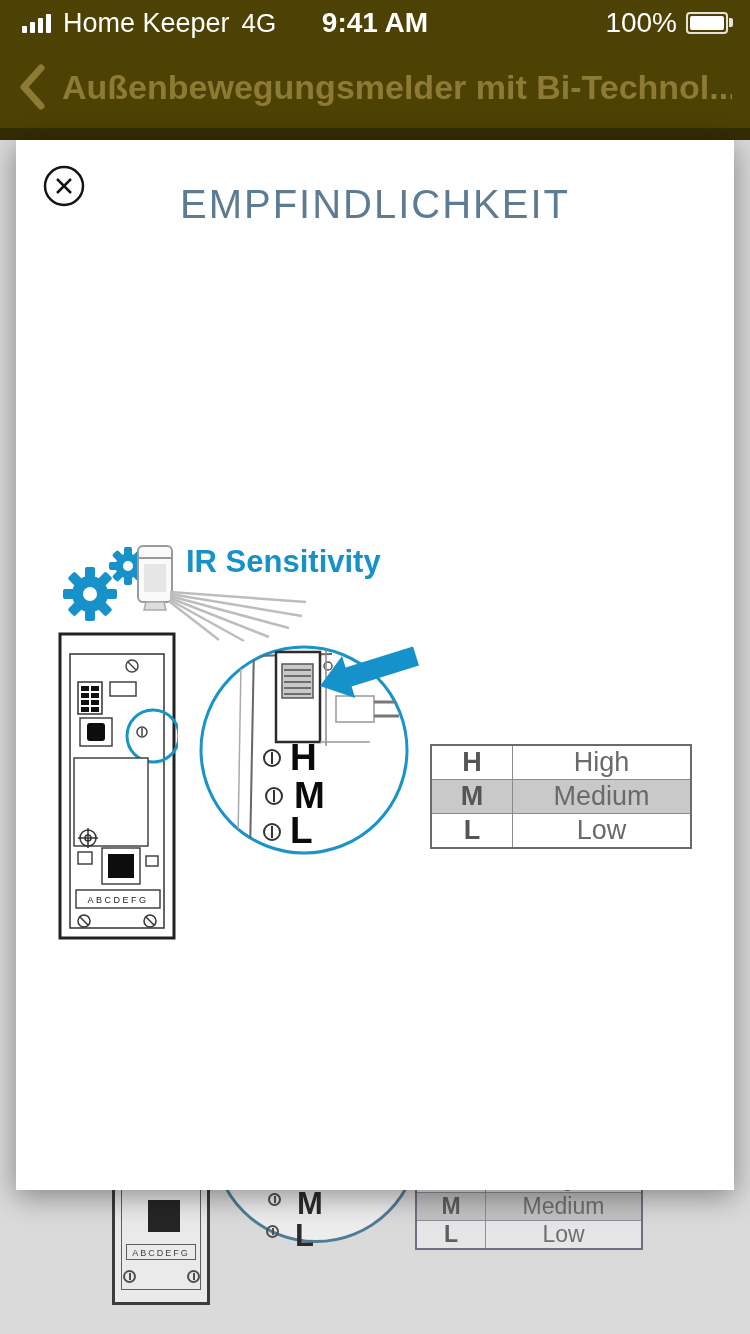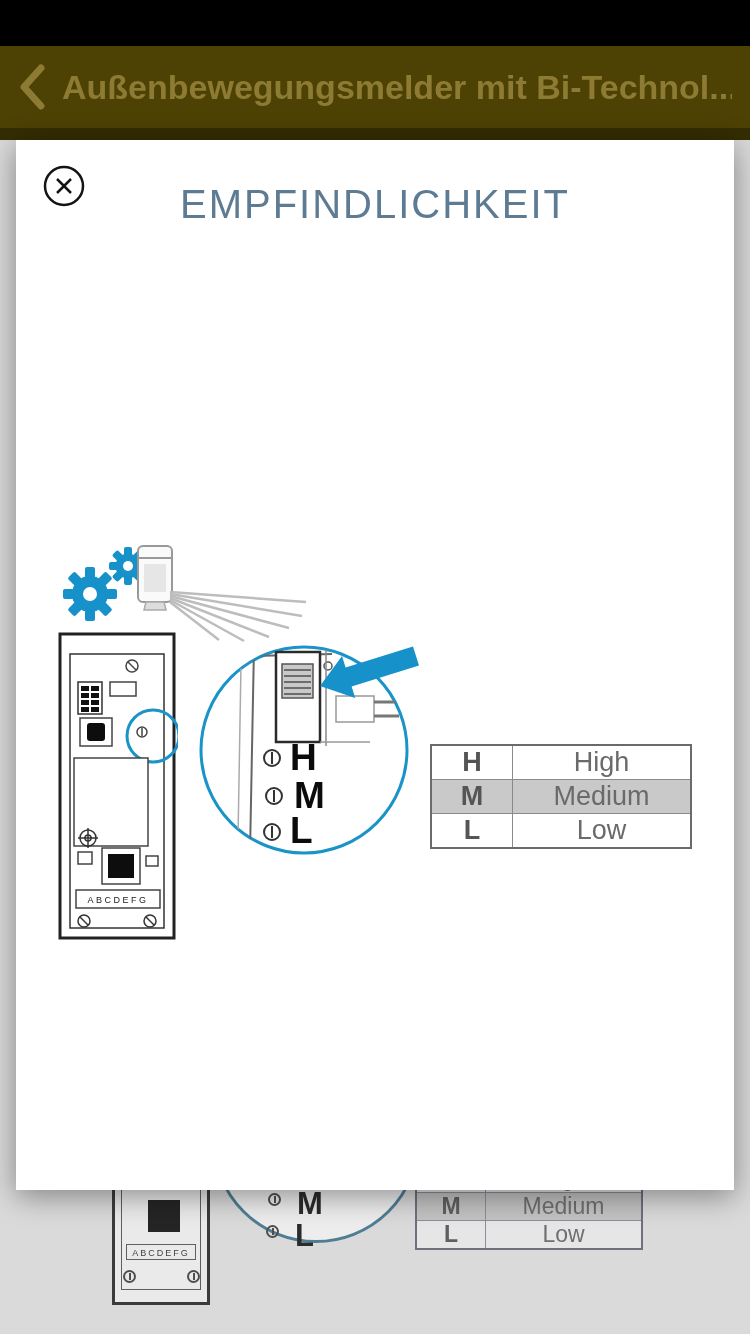--- a/index.html
+++ b/index.html
@@ -79,20 +79,40 @@
   .t-key{width:80px;border-right:1px solid #8a8a8a;display:flex;align-items:center;justify-content:center;
          font-weight:700;color:#555;font-size:27px;}
   .t-val{flex:1;display:flex;align-items:center;justify-content:center;color:#6a6a6a;font-size:27px;}
   .t-row.highlight{background:#c9c9c9;}
 </style>
 </head>
 <body>
 
 <div class="screen">
 
+  <div class="statusbar">
+    <div class="sb-left">
+      <span class="signal">
+          <i></i>
+          <i></i>
+          <i></i>
+          <i></i>
+        </span>
+      <span>Home Keeper</span>
+      <span class="network">4G</span>
+    </div>
+    <div class="sb-time">9:41 AM</div>
+    <div class="sb-right">
+      <span>100%</span>
+      <span class="battery">
+          <i class="fill"></i>
+          <i class="nub"></i>
+        </span>
+    </div>
+  </div>
 
   <div class="navbar">
     <svg class="back-chevron" viewBox="0 0 28 46">
       <polyline points="23,4 6,23 23,42" fill="none" stroke="#8d7b33" stroke-width="7" stroke-linecap="round" stroke-linejoin="round"></polyline>
     </svg>
     <div class="nav-title">Außenbewegungsmelder mit Bi-Technol...</div>
   </div>
 
   <div class="page-under">
     <div class="underlay">
@@ -172,20 +192,21 @@
         <g stroke="#bdbdbd" stroke-width="2.5" fill="none">
           <line x1="36" y1="48" x2="172" y2="58"></line>
           <line x1="36" y1="50" x2="168" y2="72"></line>
           <line x1="36" y1="52" x2="155" y2="84"></line>
           <line x1="36" y1="54" x2="135" y2="93"></line>
           <line x1="36" y1="56" x2="110" y2="97"></line>
           <line x1="36" y1="58" x2="85" y2="96"></line>
         </g>
       </svg>
 
+      <div class="ir-heading">IR Sensitivity</div>
 
       <svg class="pcb" viewBox="0 0 120 308">
         <rect x="2" y="2" width="114" height="304" fill="#ffffff" stroke="#222" stroke-width="3"></rect>
         <rect x="12" y="22" width="94" height="274" fill="none" stroke="#333" stroke-width="1.5"></rect>
         <g fill="none" stroke="#444" stroke-width="1.5">
           <circle cx="74" cy="34" r="6"></circle>
             <line x1="70" y1="30" x2="78" y2="38"></line>
         </g>
         <rect x="20" y="50" width="24" height="32" fill="#fff" stroke="#333" stroke-width="1.5"></rect>
         <g fill="#111">

